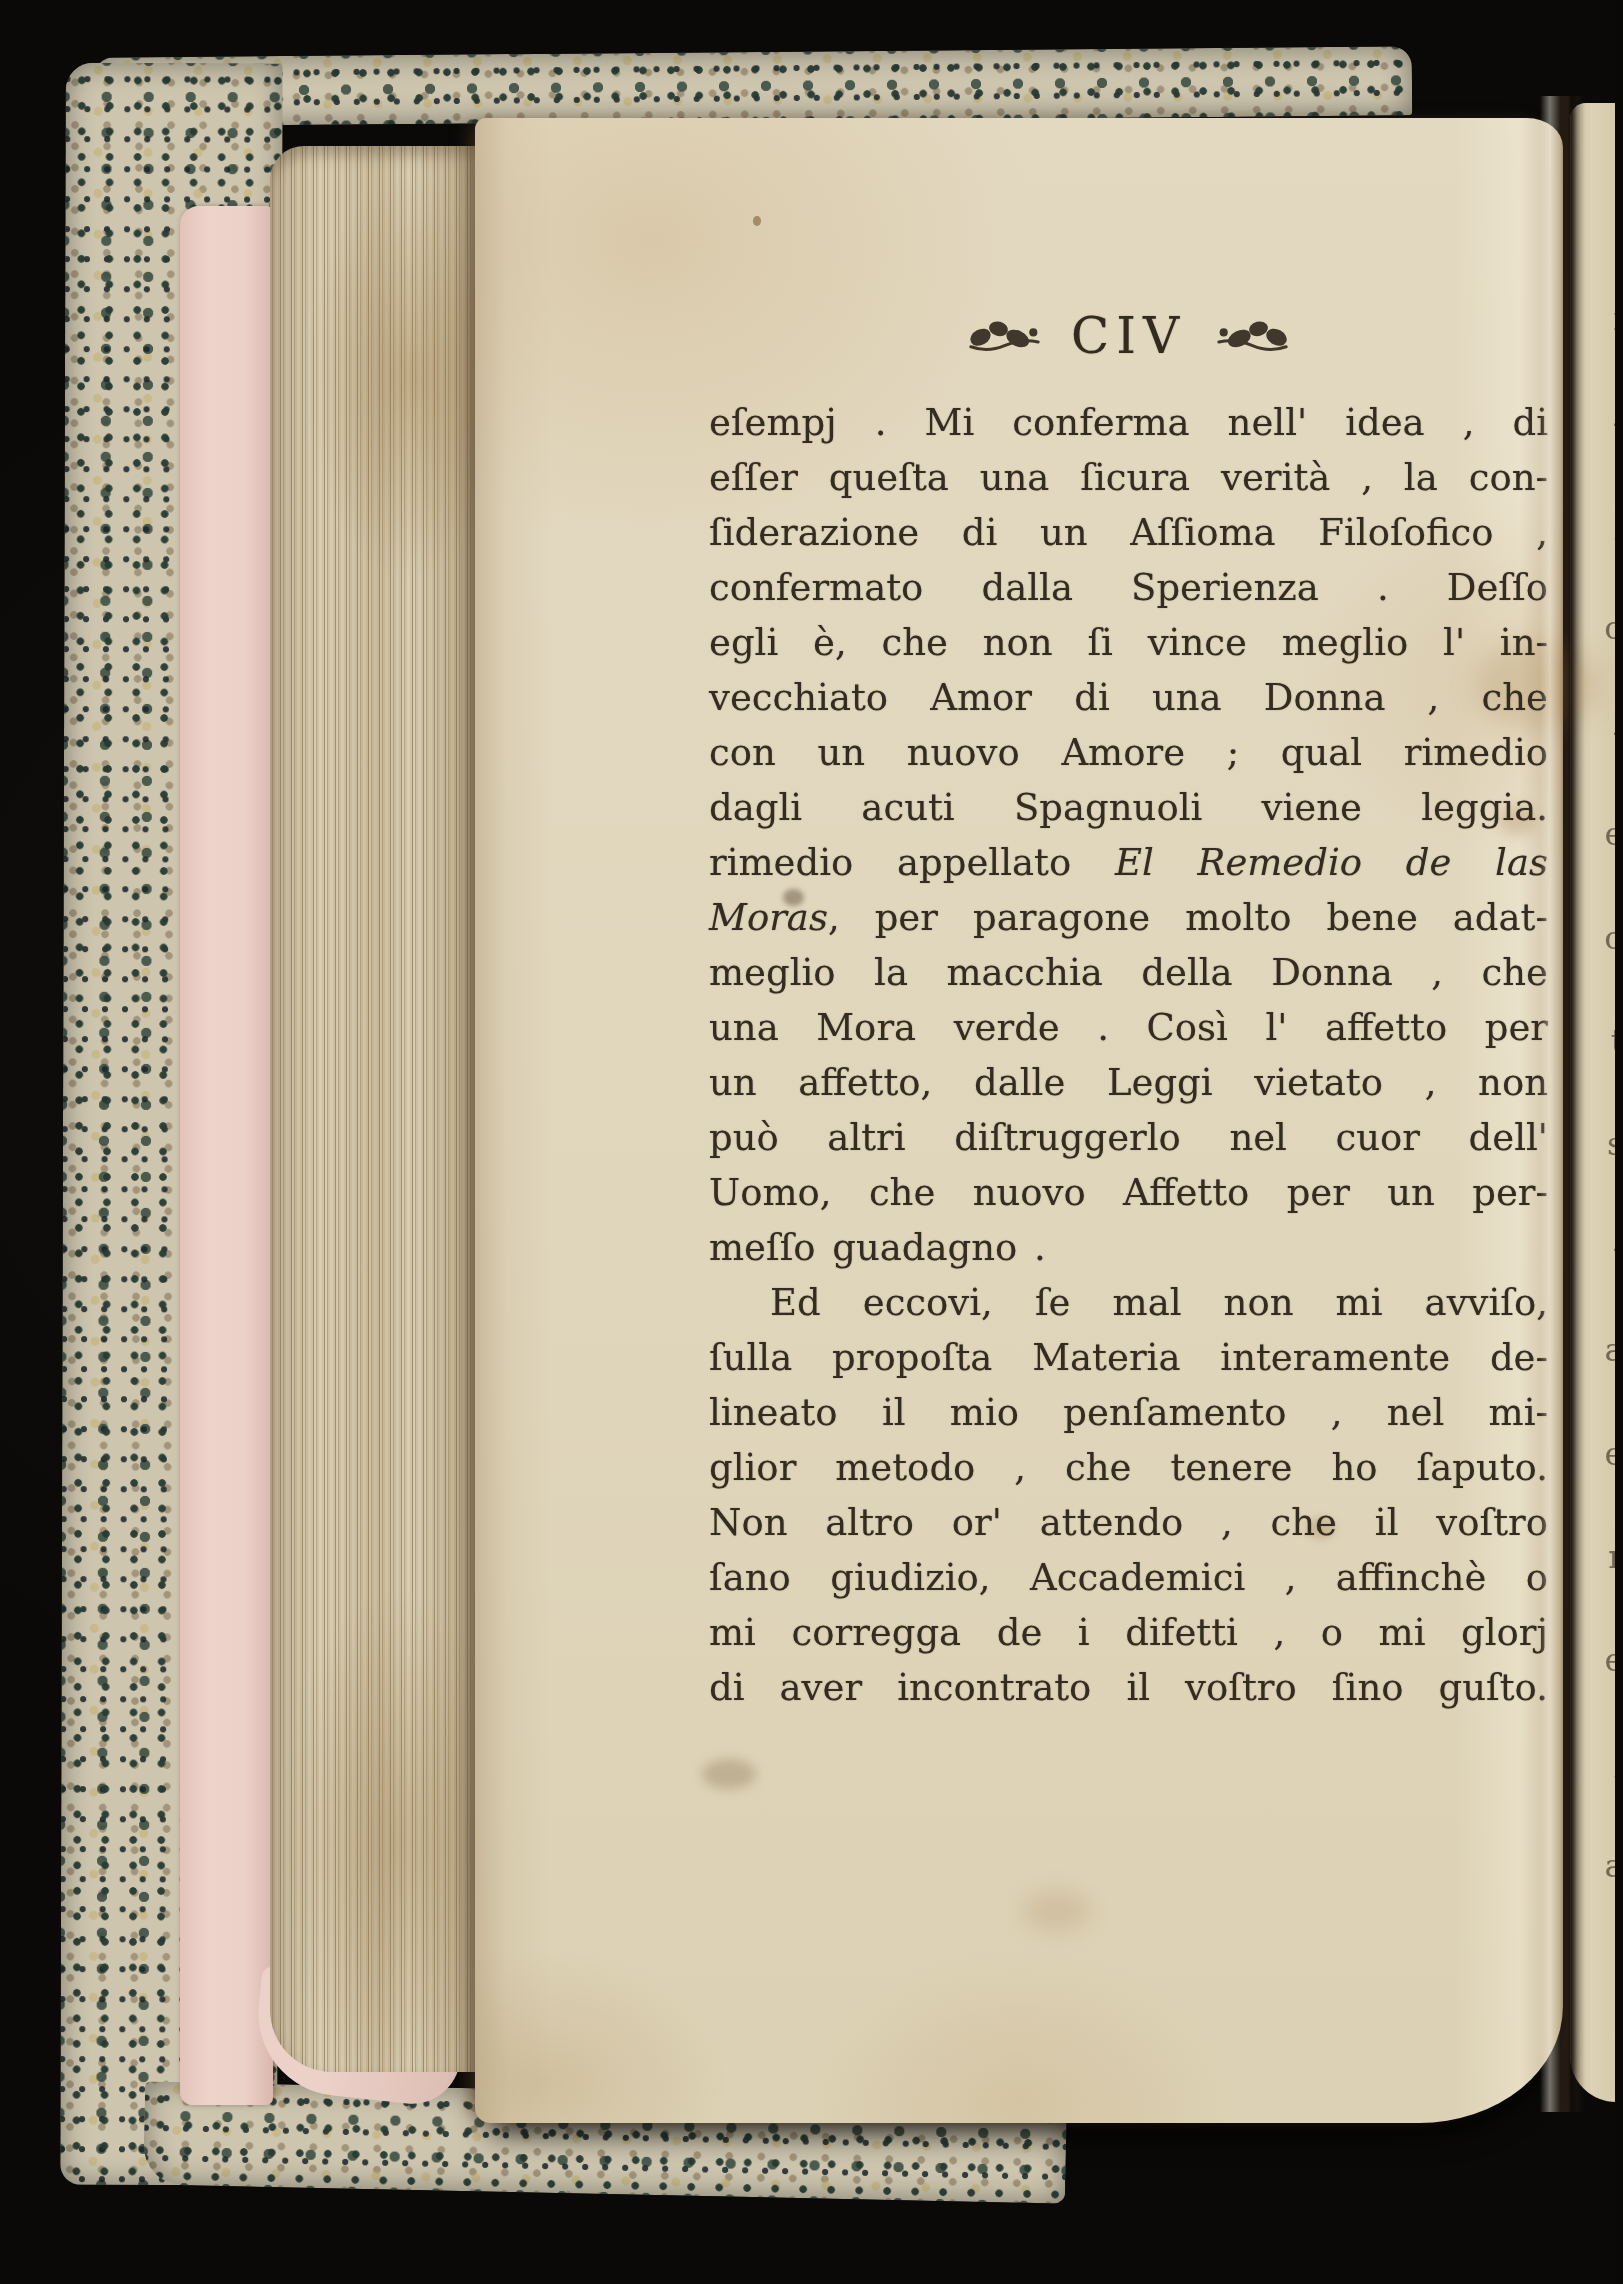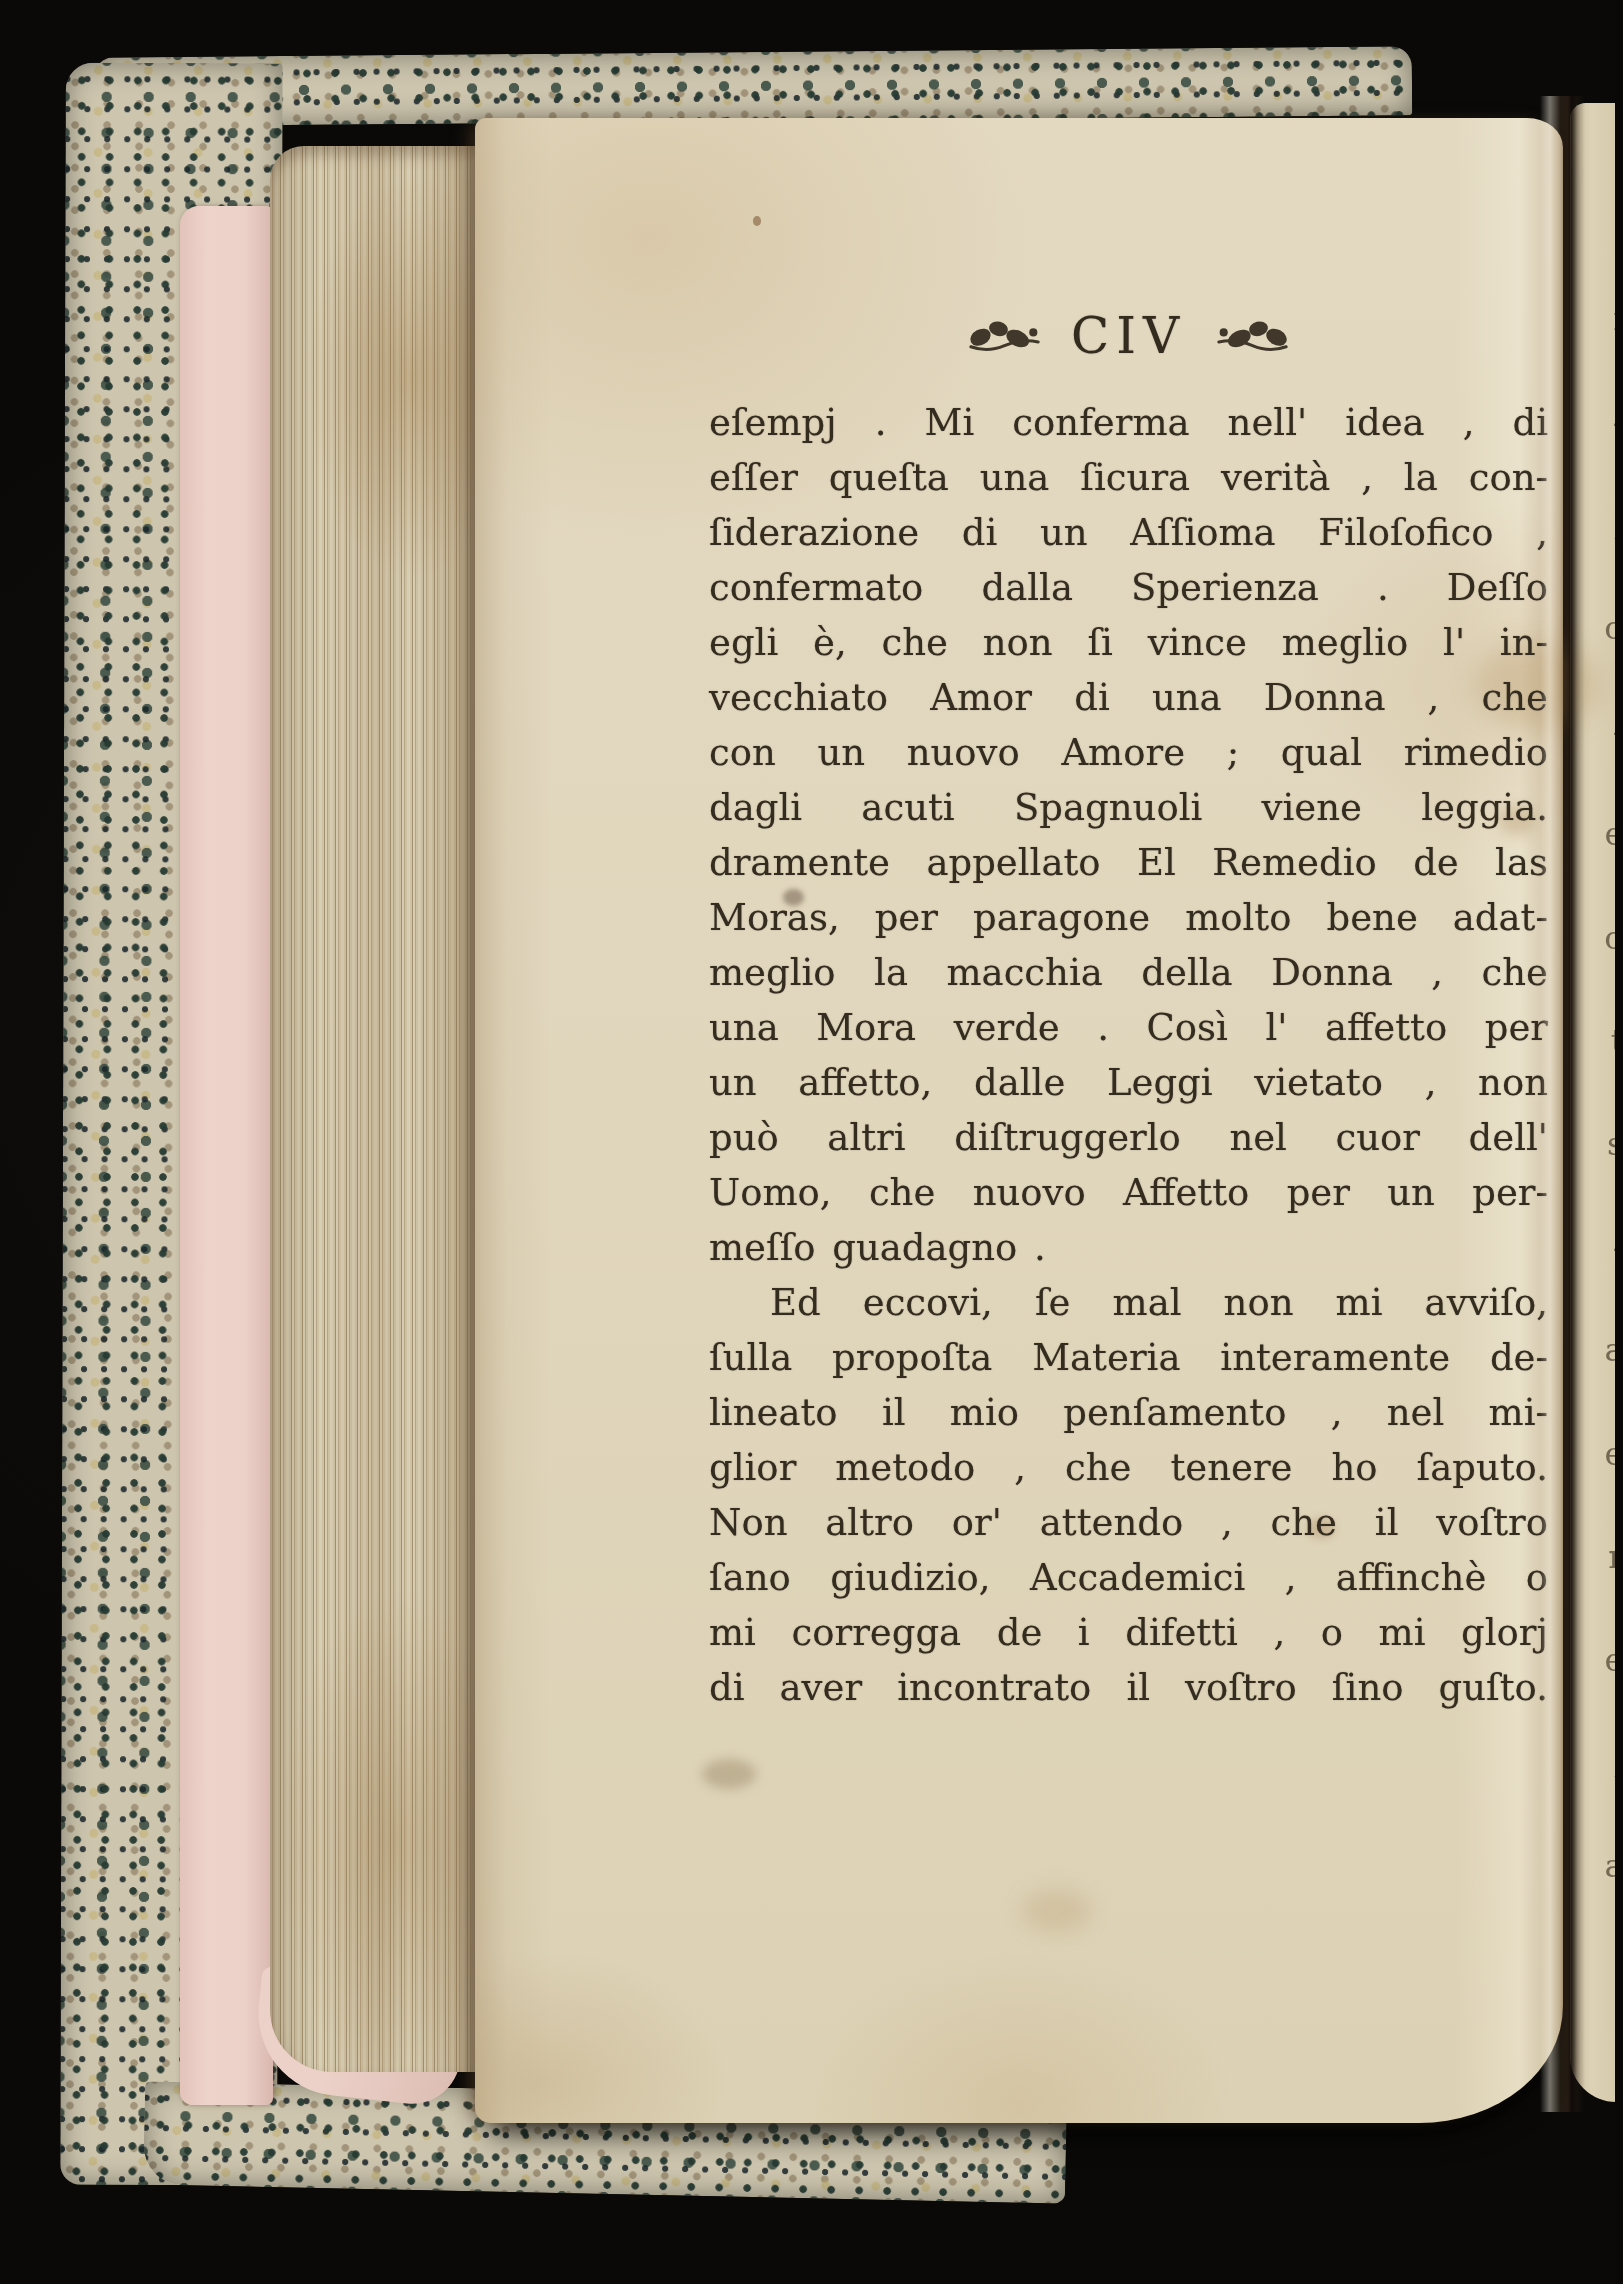--- a/index.html
+++ b/index.html
@@ -74,21 +74,21 @@
   .pagenum{font-size:50px;letter-spacing:6.9px;color:#342b1f;
     text-shadow:0 0 1.4px rgba(52,43,31,.45);}
   .orn{width:81px;height:36px;opacity:.92;}
   .orn.flip{transform:scaleX(-1);}
   .textblock{position:absolute;left:234px;top:277px;width:839px;color:#352c20;
     font-size:37px;text-shadow:0 0 1.4px rgba(53,44,32,.38);}
   .line{height:55px;line-height:55px;word-spacing:4.8px;}
   .line.j{text-align:justify;text-align-last:justify;text-justify:inter-word;}
   .line.nj{text-align:center;text-align-last:left;}
   .line.ind{text-indent:61px;}
-  .it{}
+  .it{font-style:italic;}
 </style>
 </head>
 <body>
 
 <div class="scene">
 
   <div class="cover cover-top"></div>
   <div class="cover cover-left"></div>
   <div class="cover cover-bottom"></div>
 
@@ -151,21 +151,21 @@
 
     <div class="textblock" id="textblock">
         <div class="line j"><span>eſempj . Mi conferma nell' idea , di</span></div>
         <div class="line j"><span>eſſer queſta una ſicura verità , la con-</span></div>
         <div class="line j"><span>ſiderazione di un Aſſioma Filoſofico ,</span></div>
         <div class="line j"><span>confermato dalla Sperienza . Deſſo</span></div>
         <div class="line j"><span>egli è, che non ſi vince meglio l' in-</span></div>
         <div class="line j"><span>vecchiato Amor di una Donna , che</span></div>
         <div class="line j"><span>con un nuovo Amore ; qual rimedio</span></div>
         <div class="line j"><span>dagli acuti Spagnuoli viene leggia.</span></div>
-        <div class="line j"><span>dramente appellato </span><span class="it">El Remedio de las</span></div>
+        <div class="line j"><span>rimedio appellato </span><span class="it">El Remedio de las</span></div>
         <div class="line j"><span class="it">Moras</span><span>, per paragone molto bene adat-</span></div>
         <div class="line j"><span>meglio la macchia della Donna , che</span></div>
         <div class="line j"><span>una Mora verde . Così l' affetto per</span></div>
         <div class="line j"><span>un affetto, dalle Leggi vietato , non</span></div>
         <div class="line j"><span>può altri diſtruggerlo nel cuor dell'</span></div>
         <div class="line j"><span>Uomo, che nuovo Affetto per un per-</span></div>
         <div class="line nj"><span>meſſo guadagno .</span></div>
         <div class="line j ind"><span>Ed eccovi, ſe mal non mi avviſo,</span></div>
         <div class="line j"><span>ſulla propoſta Materia interamente de-</span></div>
         <div class="line j"><span>lineato il mio penſamento , nel mi-</span></div>

